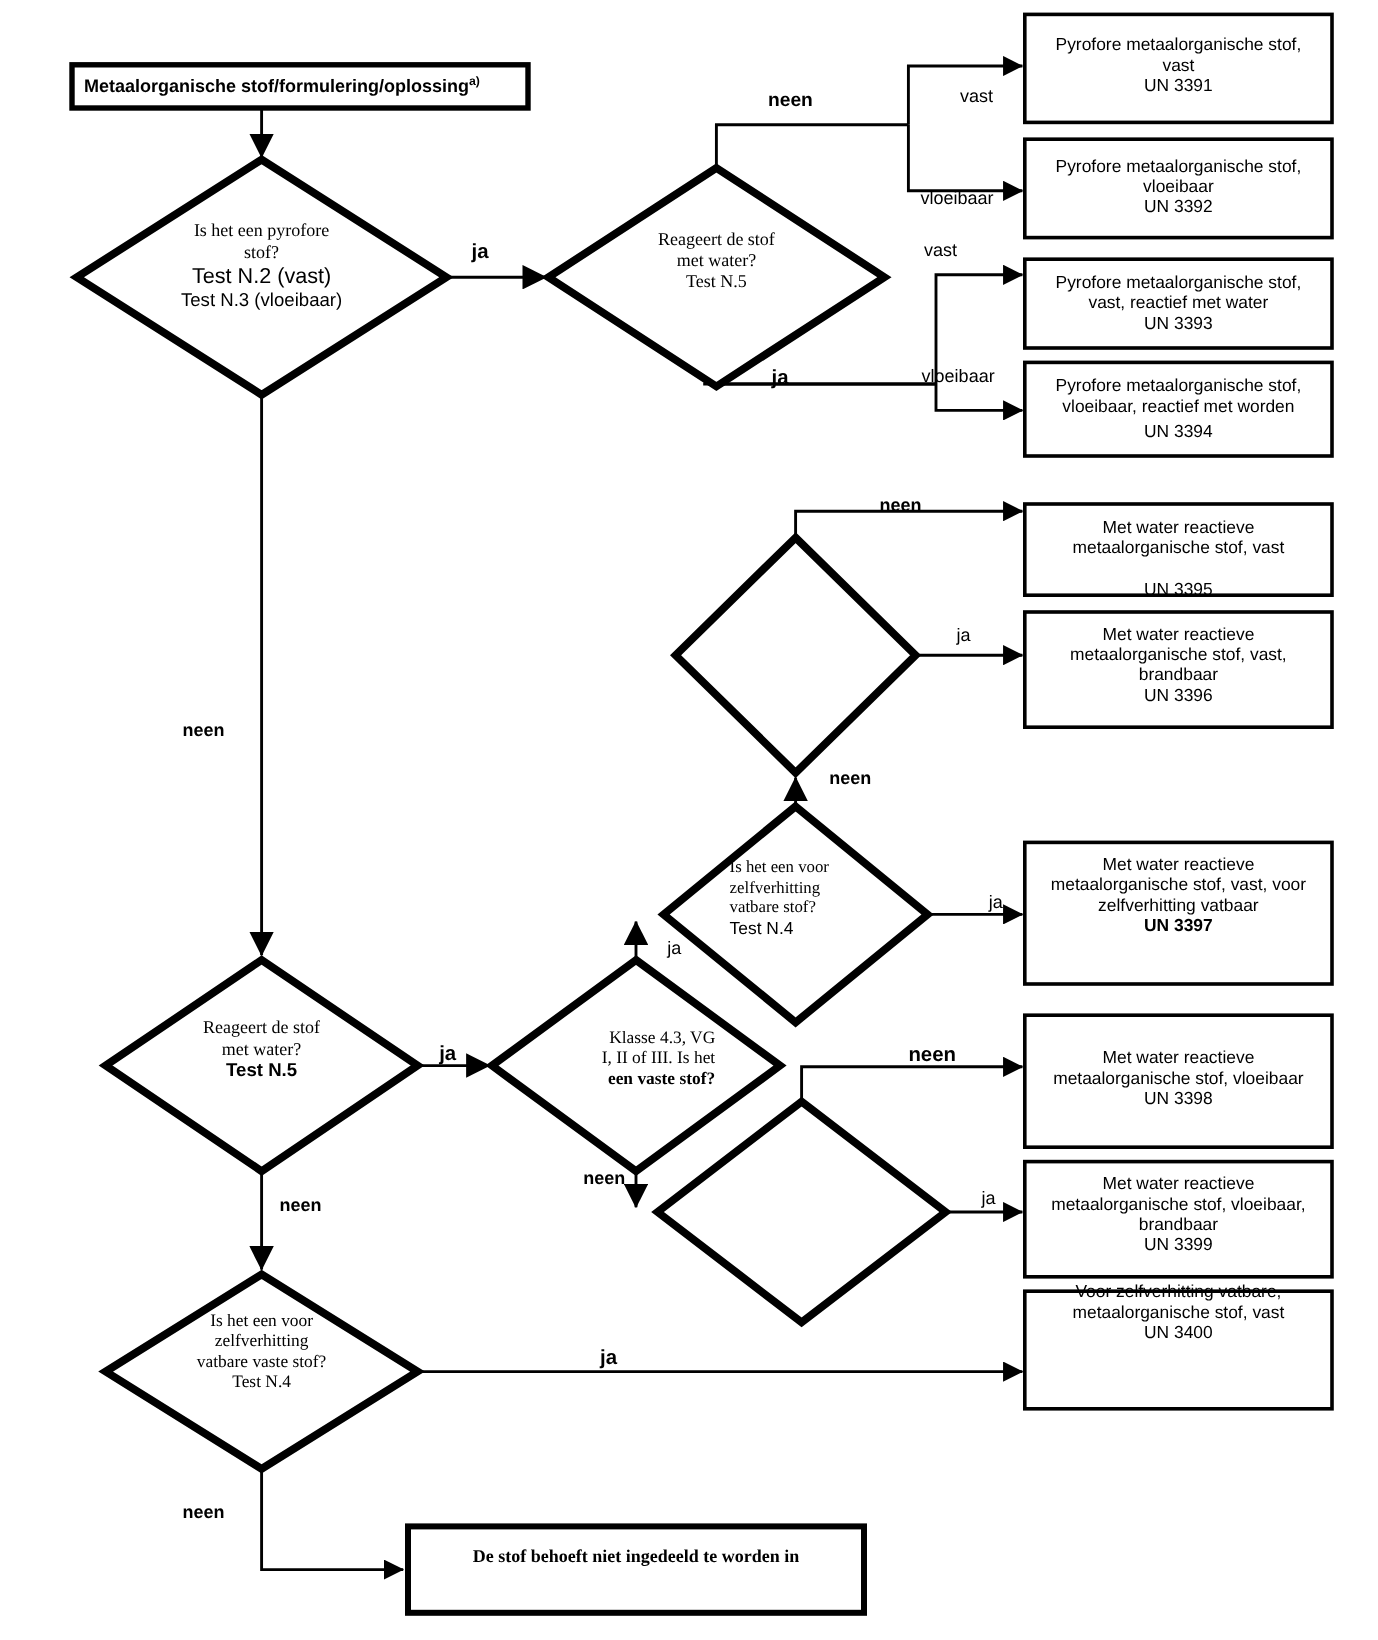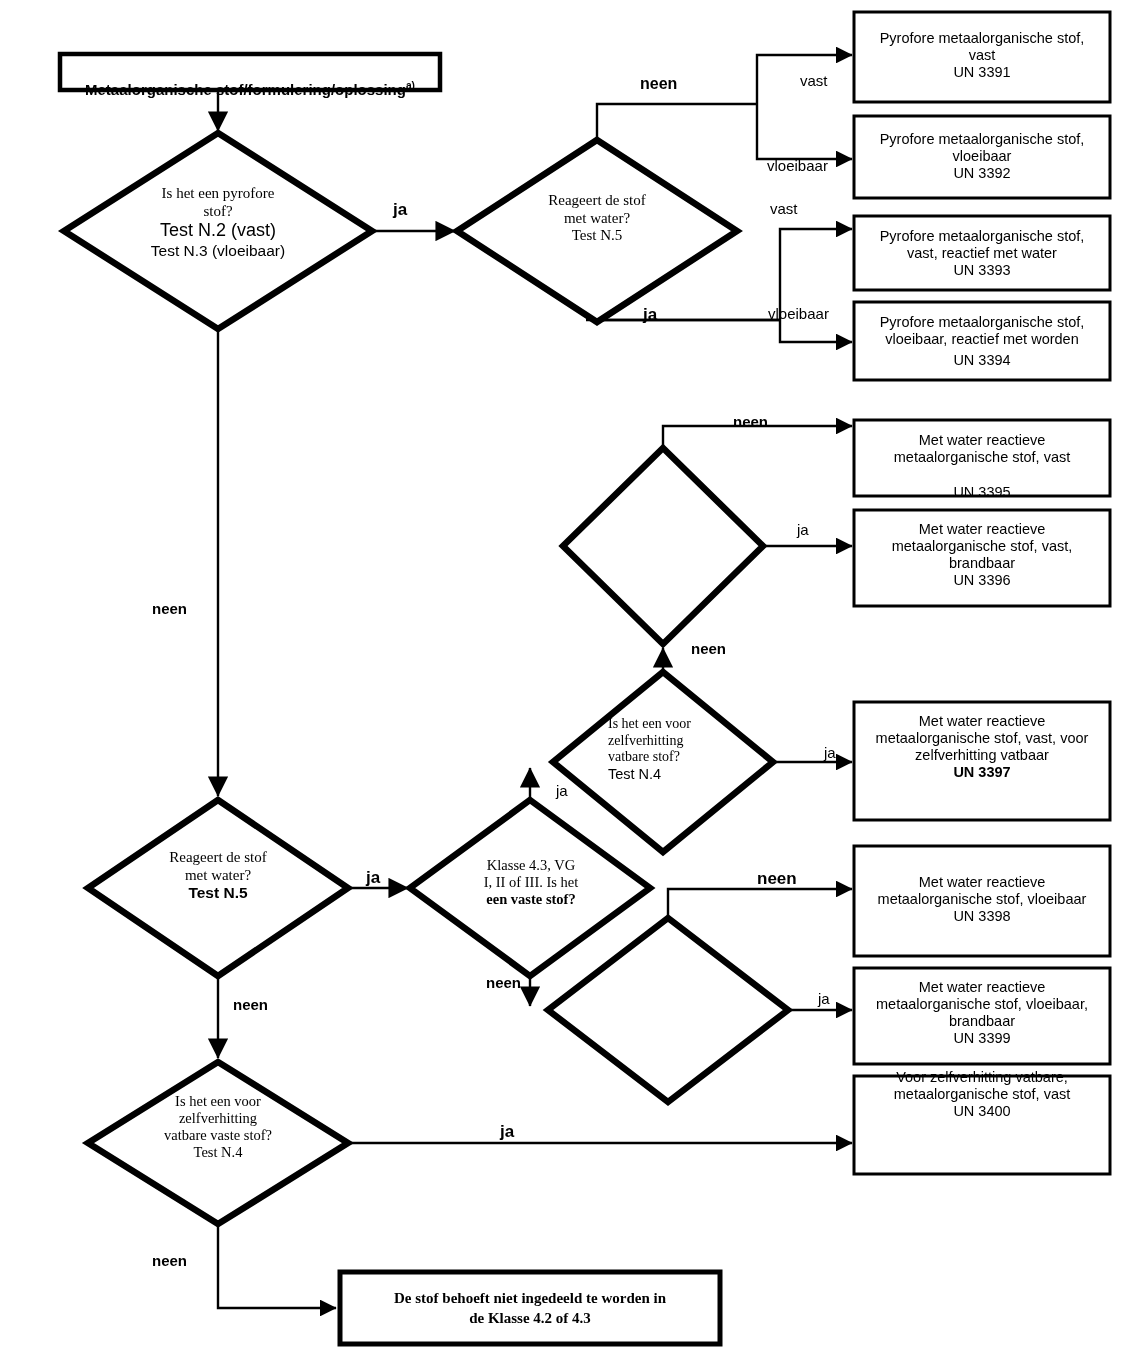--- a/index.html
+++ b/index.html
@@ -102,21 +102,21 @@
       <path d="M 348,888 L 408,888" marker-end="url(#arrowBig)"></path>
 
       <path d="M 218,976 L 218,1058" marker-end="url(#arrowBig)"></path>
 
       <path d="M 348,1143 L 852,1143" marker-end="url(#arrow)"></path>
 
       <path d="M 218,1224 L 218,1308 L 336,1308" marker-end="url(#arrow)"></path>
     </g>
   </svg>
 
-  <div class="title-box-text" style="left:70px; top:80px; width:360px; text-align:center;">
+  <div class="title-box-text" style="left:70px; top:63px; width:360px; text-align:left;">
     <span>Metaalorganische stof/formulering/oplossing</span><sup>a)</sup>
   </div>
 
   <div class="node-text serif" style="left:98px; top:185px; width:240px; font-size:15px;">
     <div>Is het een pyrofore</div>
     <div>stof?</div>
     <div class="sans" style="font-size:18px;">Test N.2 (vast)</div>
     <div class="sans" style="font-size:15.5px;">Test N.3 (vloeibaar)</div>
   </div>
 
@@ -127,21 +127,21 @@
   </div>
 
 
   <div class="node-text serif" style="left:608px; top:716px; width:125px; font-size:14px; text-align:left;">
     <div>Is het een voor</div>
     <div>zelfverhitting</div>
     <div>vatbare stof?</div>
     <div class="sans" style="font-size:14.5px;">Test N.4</div>
   </div>
 
-  <div class="node-text serif" style="left:466px; top:857px; width:130px; font-size:14.5px; text-align:center;">
+  <div class="node-text serif" style="left:466px; top:857px; width:130px; font-size:14.5px; text-align:right;">
     <div>Klasse 4.3, VG</div>
     <div>I, II of III. Is het</div>
     <div class="b">een vaste stof?</div>
   </div>
 
 
   <div class="node-text serif" style="left:118px; top:849px; width:200px; font-size:15px;">
     <div>Reageert de stof</div>
     <div>met water?</div>
     <div class="sans b" style="font-size:15.5px;">Test N.5</div>
@@ -212,21 +212,20 @@
   </div>
 
   <div class="node-text sans" style="left:858px; top:1069px; width:248px; font-size:14.5px;">
     <div>Voor zelfverhitting vatbare,</div>
     <div>metaalorganische stof, vast</div>
     <div>UN 3400</div>
   </div>
 
   <div class="node-text sans b" style="left:345px; top:1289px; width:370px; font-size:15px; line-height:1.32;font-family:Liberation Serif, serif;">
     <div>De stof behoeft niet ingedeeld te worden in</div>
-    <div>de Klasse 4.2 of 4.3</div>
   </div>
 
   <div class="edge-label" style="left:393px; top:200px; font-size:17px;">ja</div>
   <div class="edge-label" style="left:152px; top:600px; font-size:15px;">neen</div>
 
   <div class="edge-label" style="left:640px; top:75px; font-size:16px;">neen</div>
   <div class="edge-label" style="left:643px; top:305px; font-size:17px;">ja</div>
 
   <div class="edge-label sans" style="left:800px; top:72px; font-size:15px; font-weight:normal;">vast</div>
   <div class="edge-label sans" style="left:767px; top:157px; font-size:15px; font-weight:normal;">vloeibaar</div>

